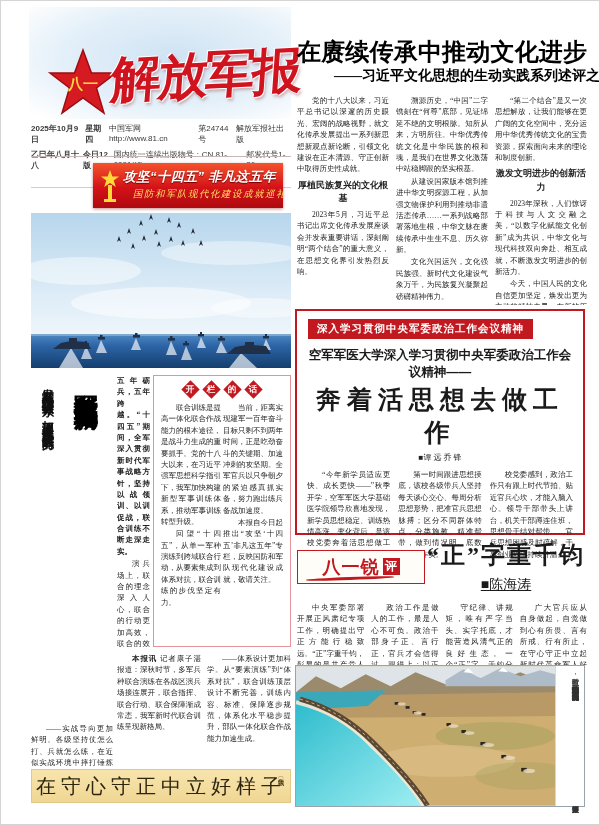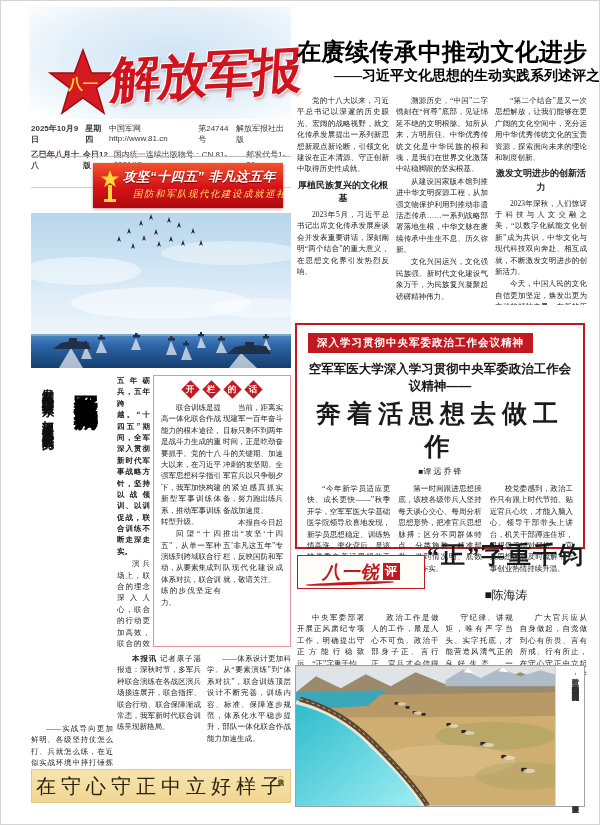--- a/index.html
+++ b/index.html
@@ -45,38 +45,38 @@
   .dia{width:13px;height:13px;background:#c2181f;transform:rotate(45deg);
      display:flex;align-items:center;justify-content:center;margin:0 4px;}
   .dia span{transform:rotate(-45deg);color:#fff;font-size:8.5px;font-weight:bold;
      font-family:"Liberation Sans",sans-serif;}
   .cols{display:flex;}
   
   #tophead{left:296px;top:38px;width:290px;font-size:24px;font-weight:900;
      font-family:"Liberation Sans","DejaVu Sans",sans-serif;color:#000;
      text-align:justify;text-align-last:justify;line-height:1.1;}
   #topdek{left:296px;top:66px;width:290px;text-align:center;font-size:14px;font-weight:bold;color:#000;margin-left:32px;}
-  #redbox{left:294px;top:322px;width:290px;height:226px;border:2px solid #c2181f;
+  #redbox{left:294px;top:308px;width:290px;height:226px;border:2px solid #c2181f;
      box-sizing:border-box;padding:7px 10px;background:#fff;}
   #rb-tag{display:inline-block;background:#c2181f;color:#fff;font-size:10.5px;font-weight:bold;
      font-family:"Liberation Sans",sans-serif;padding:3px 9px;margin:1px 0 6px 1px;letter-spacing:1px;}
   #rb-shoulder{text-align:center;font-size:12.5px;font-weight:bold;
      font-family:"Liberation Sans",sans-serif;margin:2px 0 2px 0;}
   #rb-head{text-align:center;font-size:25px;font-weight:900;letter-spacing:6px;margin:2px 0 3px 0;}
   #rb-byline{text-align:center;font-size:8px;color:#222;margin-bottom:6px;}
   
   #cmt-logo{width:128px;height:34px;border:1.5px solid #c2181f;box-sizing:border-box;
      display:flex;align-items:center;justify-content:center;position:relative;background:#fffdf8;}
-  #cmt-logo .big{font-size:18px;font-weight:900;font-style:italic;color:#c2181f;letter-spacing:1px;}
+  #cmt-logo .big{font-size:18px;font-weight:900;color:#c2181f;letter-spacing:1px;}
   #cmt-logo .seal{display:inline-block;width:17px;height:17px;background:#c2181f;color:#fff;
      font-size:12px;font-weight:bold;text-align:center;line-height:17px;margin-left:3px;}
   #cmt-logo .swoosh{position:absolute;left:8px;right:30px;bottom:3px;height:2.5px;
      background:#c2181f;border-radius:60%;transform:rotate(-2deg);}
   #cmt-head{font-size:24px;font-weight:900;letter-spacing:2px;text-align:center;}
-  #cmt-byline{text-align:center;font-size:12px;margin-top:16px;}
+  #cmt-byline{text-align:center;font-size:14px;margin-top:5px;text-decoration:underline;}
   
   #fig2{left:294px;top:664px;width:290px;height:142px;border:1px solid #9aa2ac;
      box-sizing:border-box;background:#fff;display:flex;}
   #fig2 .cap{width:28px;border-left:1px solid #d7d7d7;position:relative;}
   #fig2 .cap .txt{position:absolute;top:6px;right:4px;writing-mode:vertical-rl;
      text-orientation:upright;font-size:7.5px;line-height:1.3;height:100px;color:#333;}
   #fig2 .cap .credit{position:absolute;bottom:6px;right:4px;writing-mode:vertical-rl;
      text-orientation:upright;font-size:7px;font-weight:bold;color:#333;}
   
   #ybanner{left:30px;top:768px;width:260px;height:34px;border:1px solid #e2c98b;

